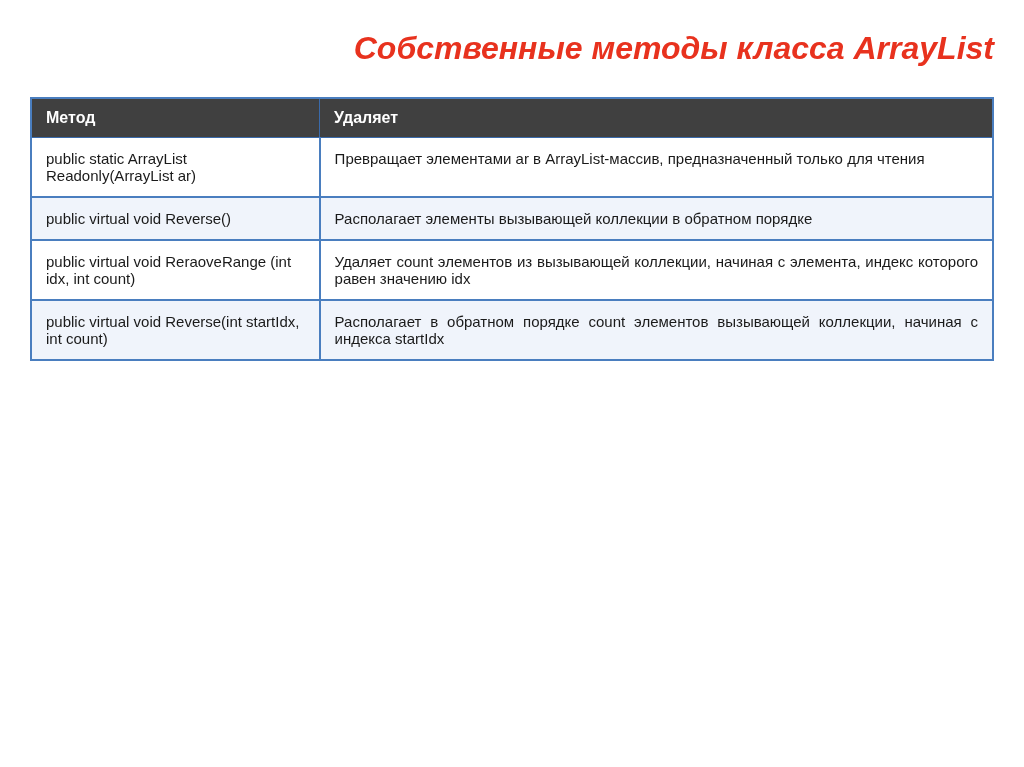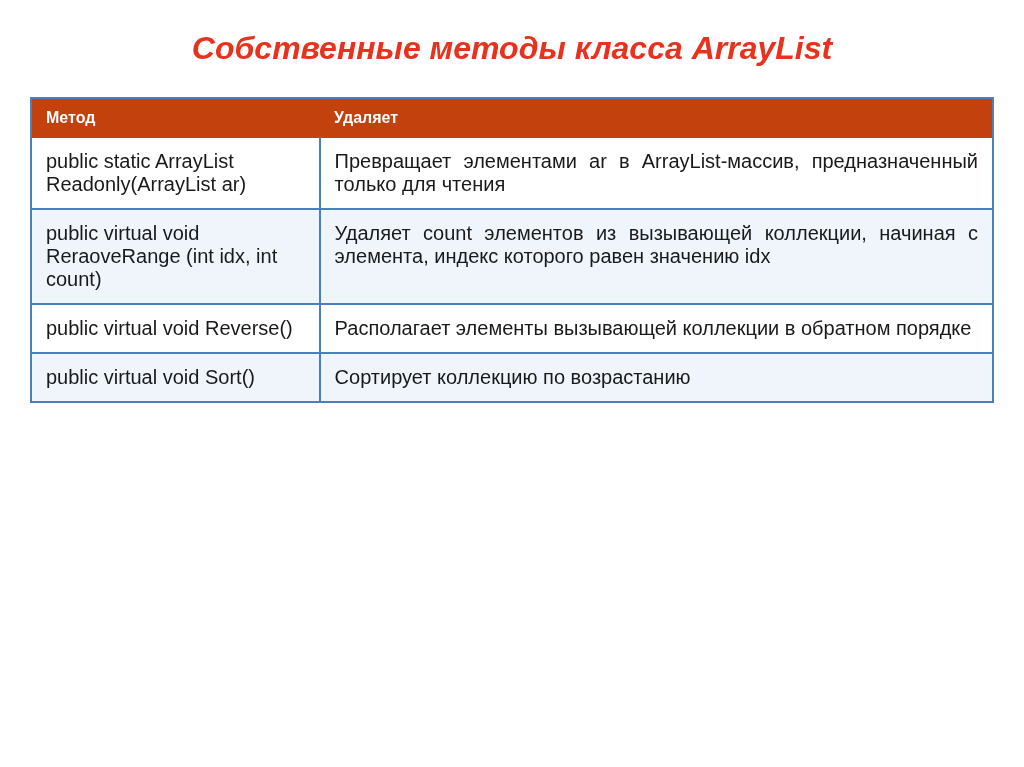--- a/index.html
+++ b/index.html
@@ -10,37 +10,37 @@
 
     body {
       background: #ffffff;
       font-family: Arial, sans-serif;
       width: 1024px;
       min-height: 767px;
       padding: 20px 30px;
     }
 
     .page-title {
-      text-align: center;
+      text-align: right;
       font-size: 32px;
       font-style: italic;
       font-weight: bold;
       color: #e8321e;
       margin-bottom: 20px;
       padding: 10px 0;
     }
 
     table {
       width: 100%;
       border-collapse: collapse;
       border: 2px solid #4a7ebf;
     }
 
     thead tr {
-      background-color: #c2410c;
+      background-color: #404040;
     }
 
     thead th {
       color: #ffffff;
       font-weight: bold;
       font-size: 16px;
       padding: 10px 14px;
       text-align: left;
       border: 1px solid #3a6aaa;
     }
@@ -52,21 +52,21 @@
     tbody tr:nth-child(odd) {
       background-color: #ffffff;
     }
 
     tbody tr:nth-child(even) {
       background-color: #f0f4fb;
     }
 
     tbody td {
       padding: 12px 14px;
-      font-size: 20px;
+      font-size: 15px;
       color: #1a1a1a;
       vertical-align: top;
       border-left: 2px solid #4a7ebf;
       border-right: 2px solid #4a7ebf;
       margin-top: 6px;
     }
 
     .col-method {
       width: 30%;
     }
@@ -87,25 +87,25 @@
       <th class="col-method">Метод</th>
       <th class="col-desc">Удаляет</th>
     </tr>
   </thead>
   <tbody id="table-body">
   <tr>
         <td class="col-method">public static ArrayList Readonly(ArrayList ar)</td>
         <td class="col-desc">Превращает элементами ar в ArrayList-массив, предназначенный только для чтения</td>
       </tr>
       <tr>
+        <td class="col-method">public virtual void Reverse()</td>
+        <td class="col-desc">Располагает элементы вызывающей коллекции в обратном порядке</td>
+      </tr>
+      <tr>
         <td class="col-method">public virtual void ReraoveRange (int idx, int count)</td>
         <td class="col-desc">Удаляет count элементов из вызывающей коллекции, начиная с элемента, индекс которого равен значению idx</td>
       </tr>
       <tr>
-        <td class="col-method">public virtual void Reverse()</td>
-        <td class="col-desc">Располагает элементы вызывающей коллекции в обратном порядке</td>
-      </tr>
-      <tr>
-        <td class="col-method">public virtual void Sort()</td>
-        <td class="col-desc">Сортирует коллекцию по возрастанию</td>
+        <td class="col-method">public virtual void Reverse(int startIdx, int count)</td>
+        <td class="col-desc">Располагает в обратном порядке count элементов вызывающей коллекции, начиная с индекса startIdx</td>
       </tr>
     </tbody>
 </table>
 
 </body></html>

